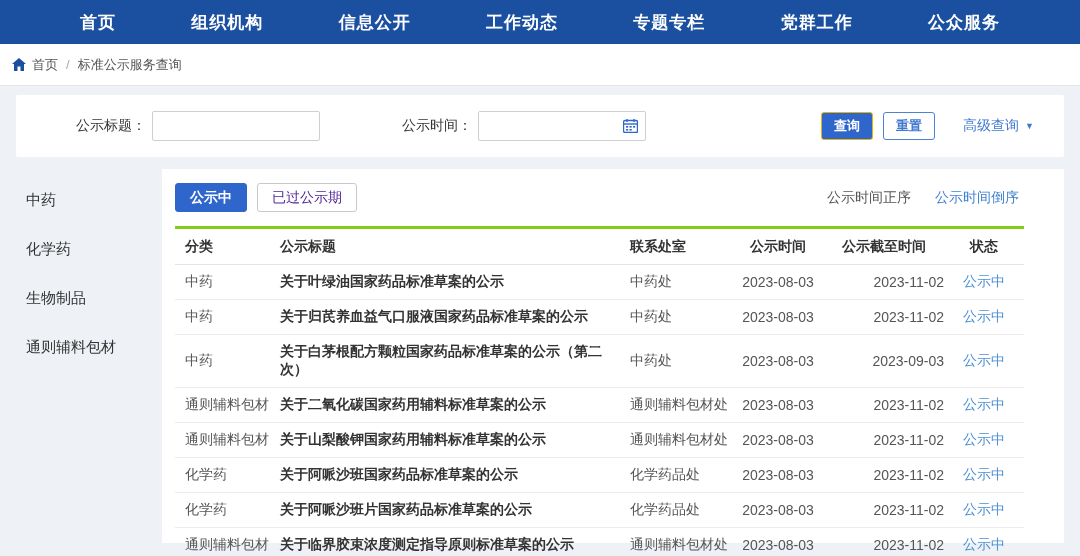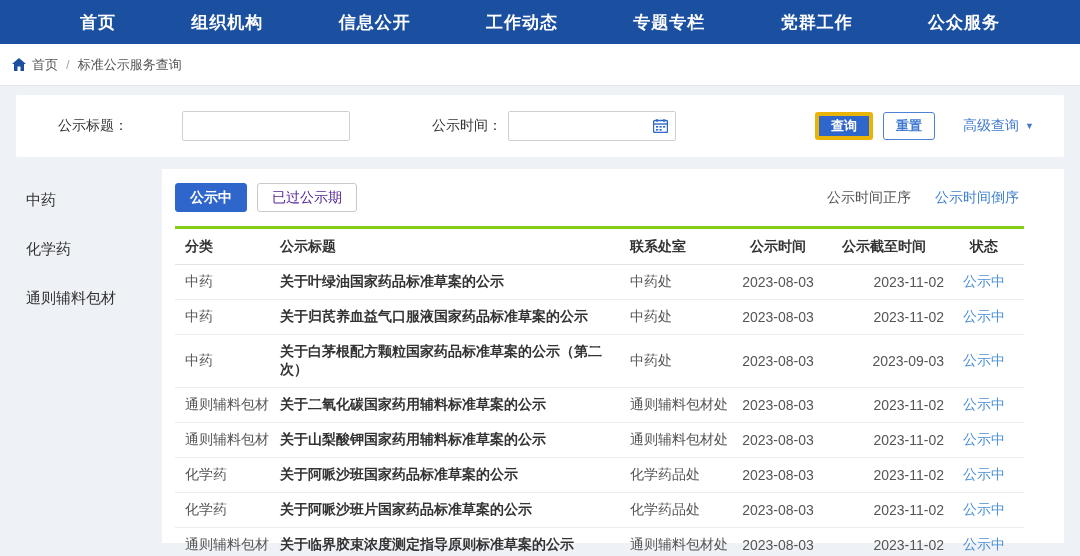--- a/index.html
+++ b/index.html
@@ -62,35 +62,35 @@
   .field-label { font-size: 14px; color: #333; margin-right: 6px; white-space: nowrap; }
   .text-input {
     width: 168px; height: 30px;
     border: 1px solid #cfcfcf;
     border-radius: 2px;
     background: #fff;
     font-size: 13px;
     padding: 0 8px;
     outline: none;
   }
-  .field-title { margin-left: 24px; gap: 48px; }
+  .field-title { margin-left: 42px; }
   .field-time { margin-left: 82px; }
   .date-wrap { position: relative; display: inline-flex; align-items: center; }
   .date-input { padding-right: 30px; }
   .calendar-icon { position: absolute; right: 8px; display: inline-flex; cursor: pointer; }
 
   .search-actions { margin-left: auto; display: flex; align-items: center; margin-right: 12px; }
   .btn {
     height: 28px; min-width: 48px;
     font-size: 13px;
     border-radius: 3px;
     cursor: pointer;
     padding: 0 12px;
   }
-  .btn-primary { background: #2f66cc; border: 4px solid #eab308; color: #fff; font-weight: 700; }
+  .btn-primary { background: #2f66cc; border: 1px solid #eab308; color: #fff; font-weight: 700; }
   .btn-outline { background: #fff; border: 1px solid #4d83d6; color: #3f78d0; margin-left: 10px; font-weight: 700; }
   .advanced-link {
     margin-left: 28px;
     color: #3f78d0;
     font-size: 14px;
     cursor: pointer;
     display: inline-flex; align-items: center;
   }
   .caret-down-icon { font-size: 9px; margin-left: 6px; color: #3f78d0; }
 
@@ -202,20 +202,21 @@
       <span>高级查询</span>
       <span class="caret-down-icon">▼</span>
     </span>
   </div>
 </div>
 
 <div class="content">
   <div class="sidebar" id="sidebar">
       <div class="sidebar-item">中药</div>
       <div class="sidebar-item">化学药</div>
+      <div class="sidebar-item">生物制品</div>
       <div class="sidebar-item">通则辅料包材</div>
     </div>
 
   <div class="main-panel">
     <div class="list-toolbar">
       <button class="tab tab-active">公示中</button>
       <button class="tab tab-inactive">已过公示期</button>
       <span class="sort-links">
         <span class="sort-asc">公示时间正序</span>
         <span class="sort-desc">公示时间倒序</span>

